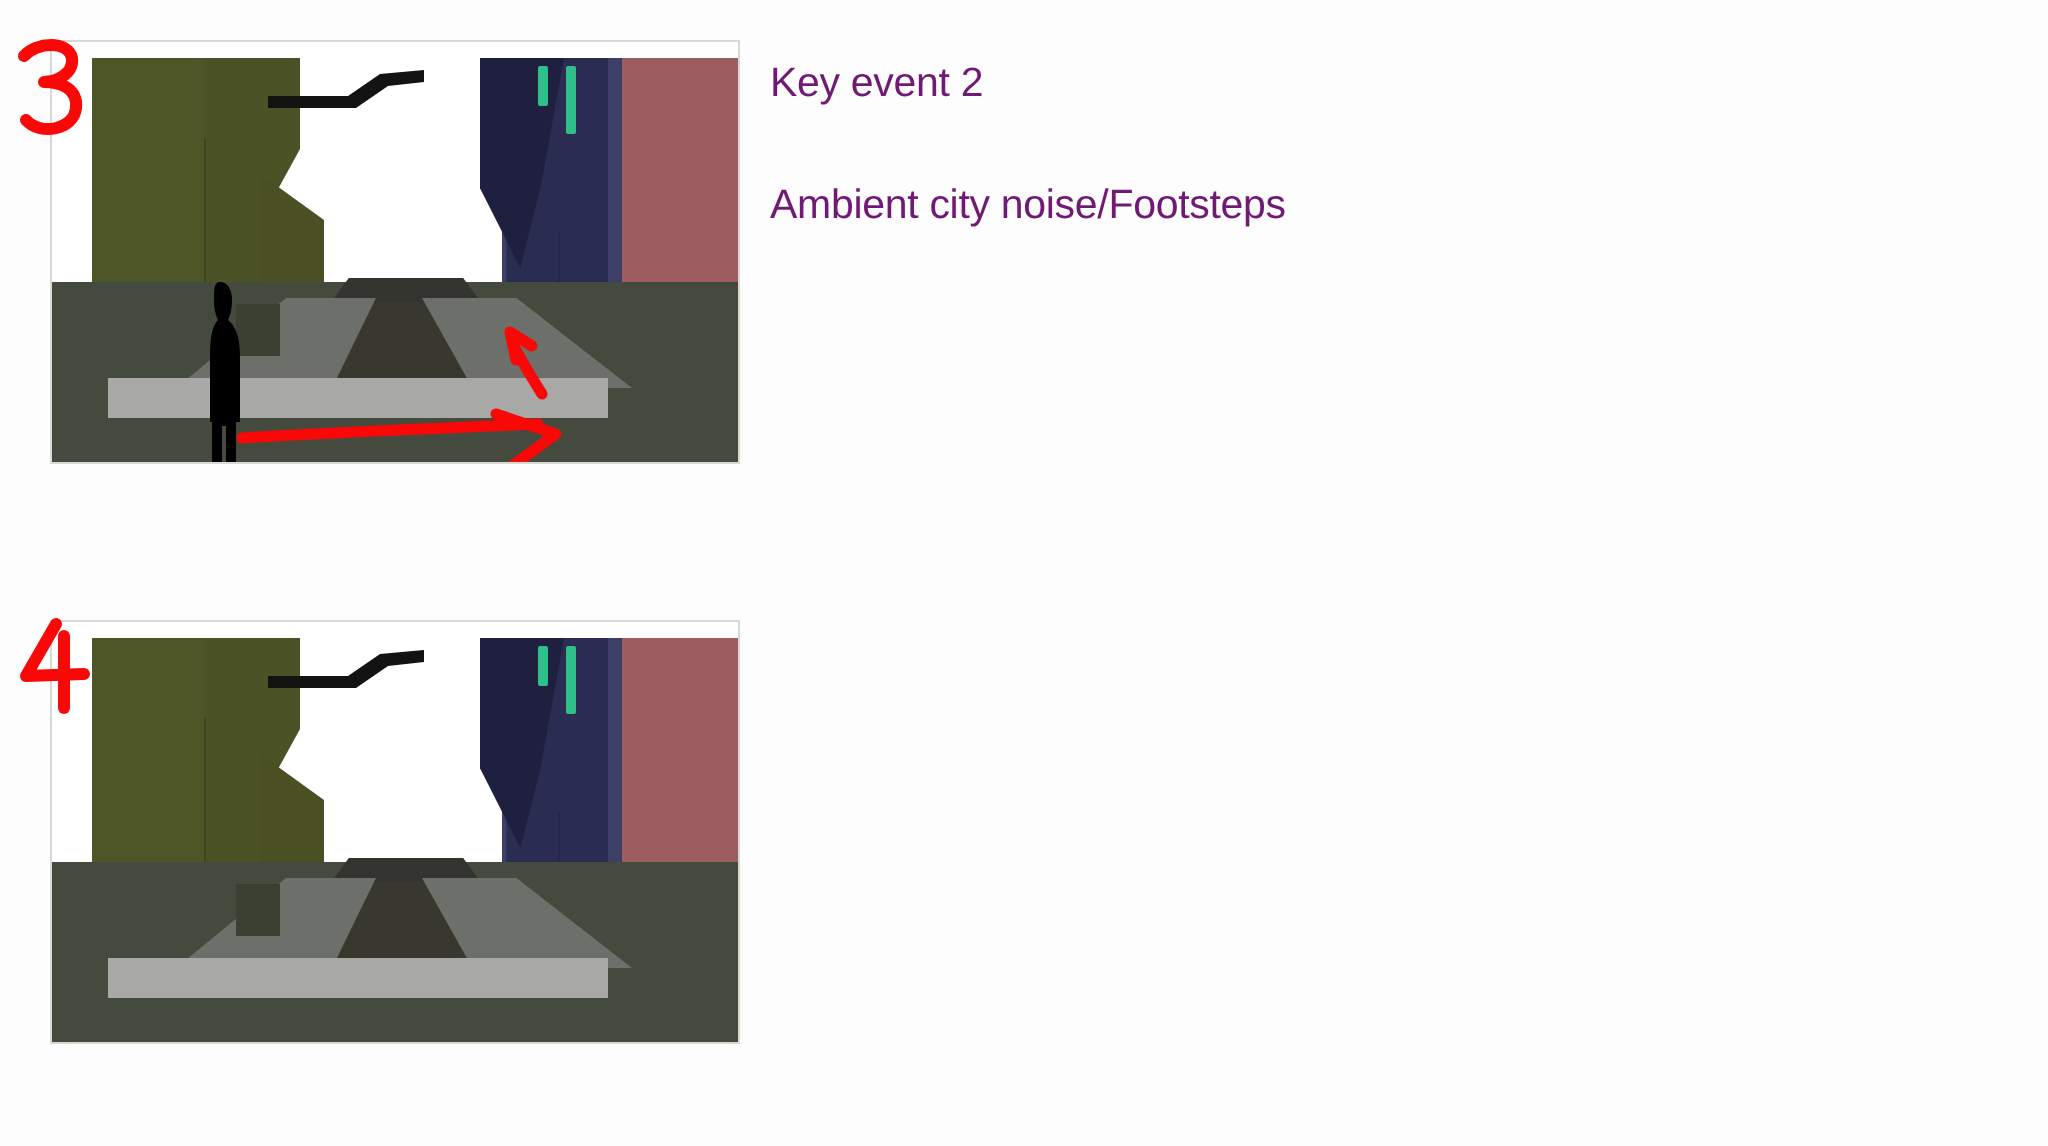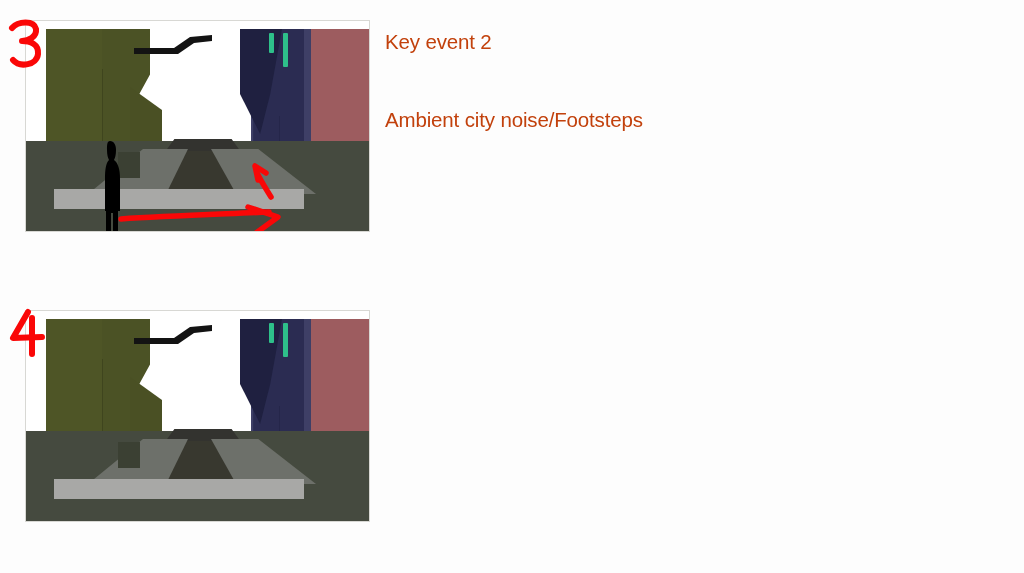--- a/index.html
+++ b/index.html
@@ -253,38 +253,38 @@
   }
   #row-1 .index-number { left: 8px;  top: 18px; }
   #row-2 .index-number { left: 8px;  top: 16px; }
   .index-number svg { display: block; overflow: visible; }
 
   
   .notes {
     position: absolute;
     left: 385px;
     width: 600px;
-    color: #c2410c;
+    color: #701a75;
   }
   #row-1 .notes { top: 28px; }
 
   .note-block {
     font-size: 20.5px;
     line-height: 1.38;
     letter-spacing: -0.15px;
     white-space: pre-line;
     font-family: "Liberation Sans", sans-serif;
   }
   .note-audio {
     font-size: 20.5px;
     line-height: 1.38;
     letter-spacing: -0.15px;
     font-family: "Liberation Sans", sans-serif;
   }
-  #row-1 .note-audio { margin-top: 50px; }
+  #row-1 .note-audio { margin-top: 33px; }
 </style>
 </head>
 <body>
 
 <div class="board-row" id="row-1">
 
   <div class="scene-panel">
     <div class="sky"></div>
 
     <div class="bldg-olive-main"></div>

